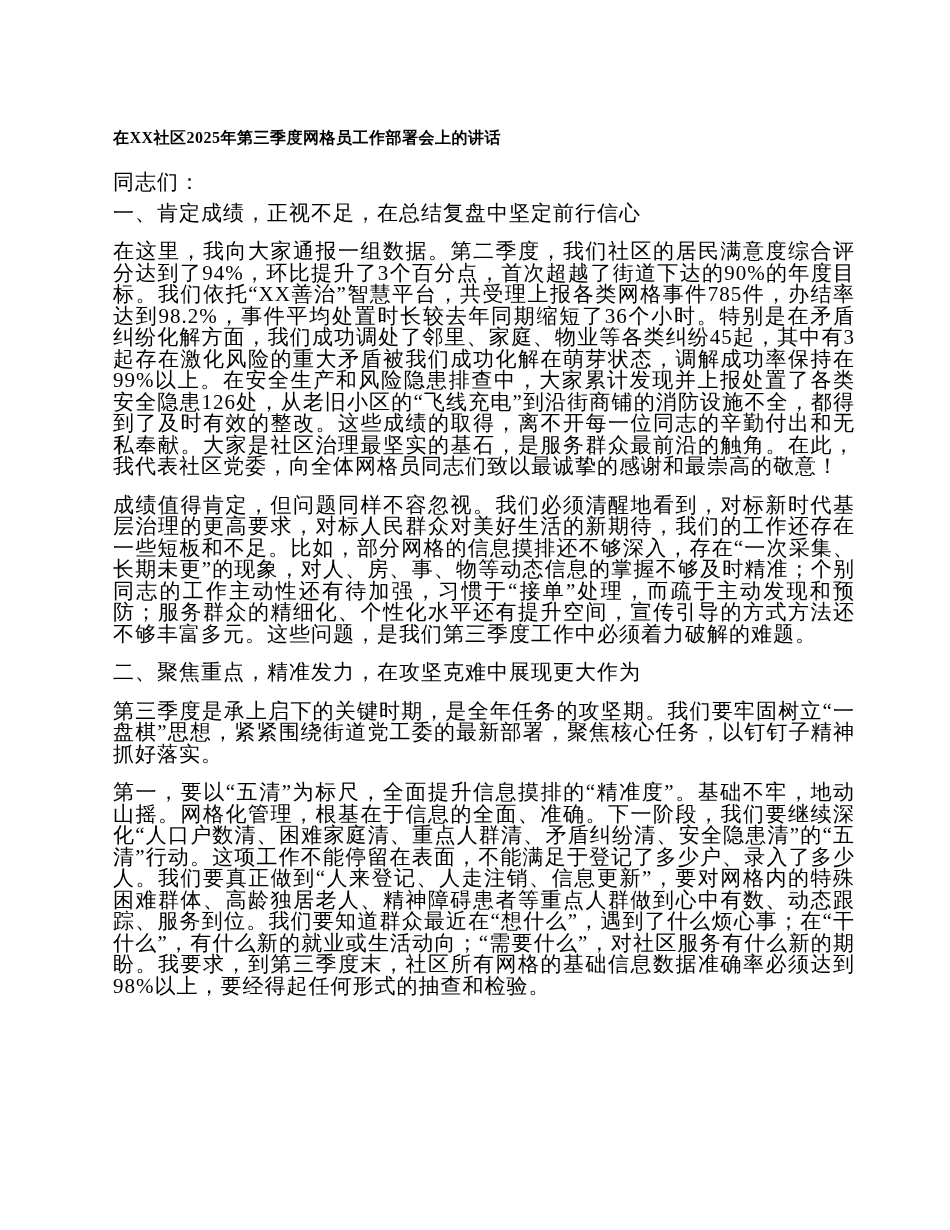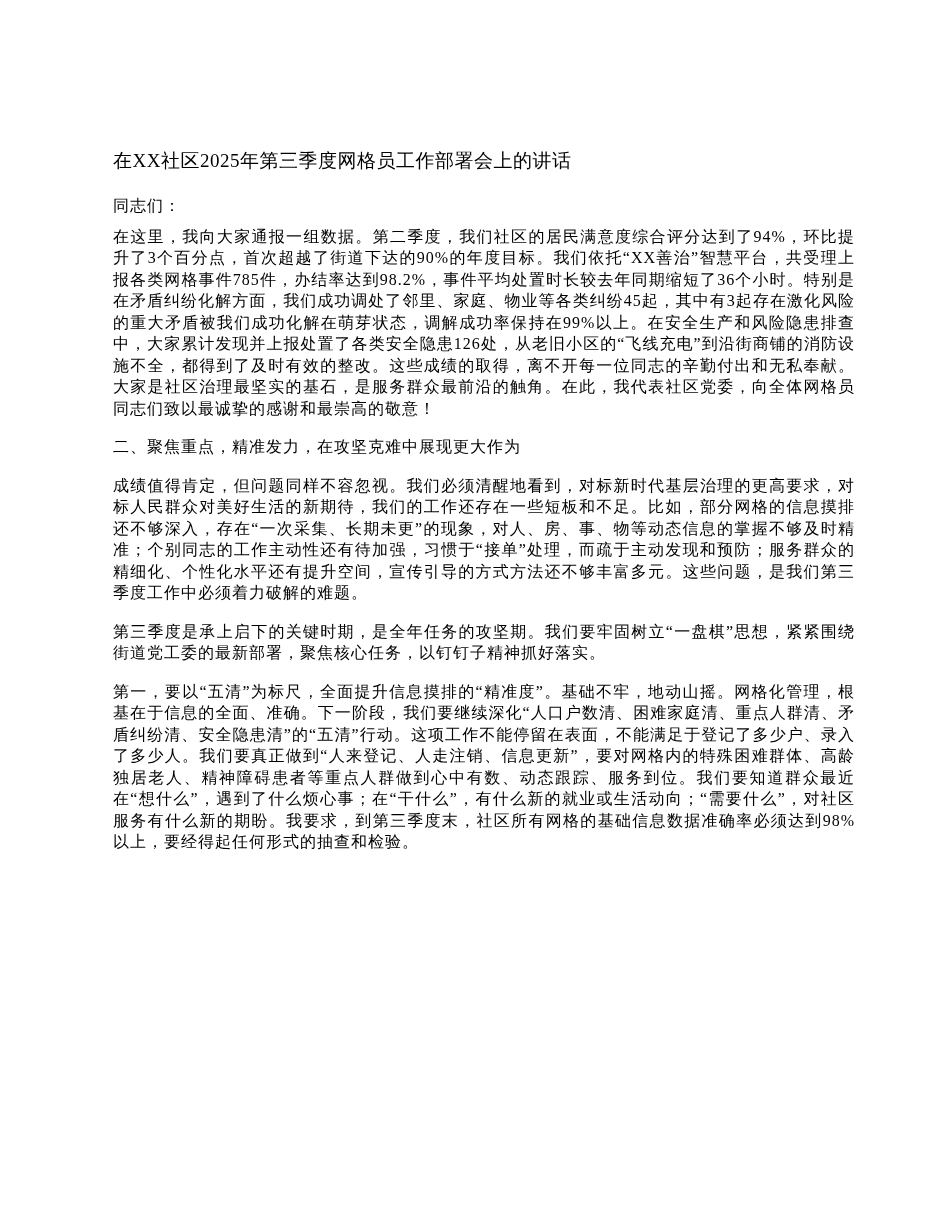--- a/index.html
+++ b/index.html
@@ -13,30 +13,29 @@
     font-family: "Liberation Serif", "DejaVu Serif", serif;
     color: #000000;
   }
   .page {
     width: 950px;
     height: 1230px;
     background: #ffffff;
     padding: 126px 95px 40px 113px;
   }
   .doc-title {
-    font-size: 19px;
-    font-weight: normal;
+    font-size: 16px;
+    font-weight: bold;
     line-height: 24px;
     letter-spacing: 0.5px;
     margin-bottom: 22px;
     text-align: left;
-    margin-top: 23px;
   }
   .para {
-    font-size: 16px;
+    font-size: 21px;
     line-height: 21.5px;
     letter-spacing: 1px;
     text-align: justify;
     text-justify: inter-ideograph;
     margin-bottom: 17px;
   }
   .para.salutation {
     text-align: left;
     margin-bottom: 9px;
   }
@@ -44,19 +43,20 @@
     text-align: left;
   }
 </style>
 </head>
 <body>
 
 <div class="page">
   <h1 class="doc-title">在XX社区2025年第三季度网格员工作部署会上的讲话</h1>
   <div class="doc-body">
       <p class="para salutation">同志们：</p>
+      <p class="para heading">一、肯定成绩，正视不足，在总结复盘中坚定前行信心</p>
       <p class="para body">在这里，我向大家通报一组数据。第二季度，我们社区的居民满意度综合评分达到了94%，环比提升了3个百分点，首次超越了街道下达的90%的年度目标。我们依托“XX善治”智慧平台，共受理上报各类网格事件785件，办结率达到98.2%，事件平均处置时长较去年同期缩短了36个小时。特别是在矛盾纠纷化解方面，我们成功调处了邻里、家庭、物业等各类纠纷45起，其中有3起存在激化风险的重大矛盾被我们成功化解在萌芽状态，调解成功率保持在99%以上。在安全生产和风险隐患排查中，大家累计发现并上报处置了各类安全隐患126处，从老旧小区的“飞线充电”到沿街商铺的消防设施不全，都得到了及时有效的整改。这些成绩的取得，离不开每一位同志的辛勤付出和无私奉献。大家是社区治理最坚实的基石，是服务群众最前沿的触角。在此，我代表社区党委，向全体网格员同志们致以最诚挚的感谢和最崇高的敬意！</p>
+      <p class="para body">成绩值得肯定，但问题同样不容忽视。我们必须清醒地看到，对标新时代基层治理的更高要求，对标人民群众对美好生活的新期待，我们的工作还存在一些短板和不足。比如，部分网格的信息摸排还不够深入，存在“一次采集、长期未更”的现象，对人、房、事、物等动态信息的掌握不够及时精准；个别同志的工作主动性还有待加强，习惯于“接单”处理，而疏于主动发现和预防；服务群众的精细化、个性化水平还有提升空间，宣传引导的方式方法还不够丰富多元。这些问题，是我们第三季度工作中必须着力破解的难题。</p>
       <p class="para heading">二、聚焦重点，精准发力，在攻坚克难中展现更大作为</p>
-      <p class="para body">成绩值得肯定，但问题同样不容忽视。我们必须清醒地看到，对标新时代基层治理的更高要求，对标人民群众对美好生活的新期待，我们的工作还存在一些短板和不足。比如，部分网格的信息摸排还不够深入，存在“一次采集、长期未更”的现象，对人、房、事、物等动态信息的掌握不够及时精准；个别同志的工作主动性还有待加强，习惯于“接单”处理，而疏于主动发现和预防；服务群众的精细化、个性化水平还有提升空间，宣传引导的方式方法还不够丰富多元。这些问题，是我们第三季度工作中必须着力破解的难题。</p>
       <p class="para body">第三季度是承上启下的关键时期，是全年任务的攻坚期。我们要牢固树立“一盘棋”思想，紧紧围绕街道党工委的最新部署，聚焦核心任务，以钉钉子精神抓好落实。</p>
       <p class="para body">第一，要以“五清”为标尺，全面提升信息摸排的“精准度”。基础不牢，地动山摇。网格化管理，根基在于信息的全面、准确。下一阶段，我们要继续深化“人口户数清、困难家庭清、重点人群清、矛盾纠纷清、安全隐患清”的“五清”行动。这项工作不能停留在表面，不能满足于登记了多少户、录入了多少人。我们要真正做到“人来登记、人走注销、信息更新”，要对网格内的特殊困难群体、高龄独居老人、精神障碍患者等重点人群做到心中有数、动态跟踪、服务到位。我们要知道群众最近在“想什么”，遇到了什么烦心事；在“干什么”，有什么新的就业或生活动向；“需要什么”，对社区服务有什么新的期盼。我要求，到第三季度末，社区所有网格的基础信息数据准确率必须达到98%以上，要经得起任何形式的抽查和检验。</p>
     </div>
 </div>
 
 </body></html>

